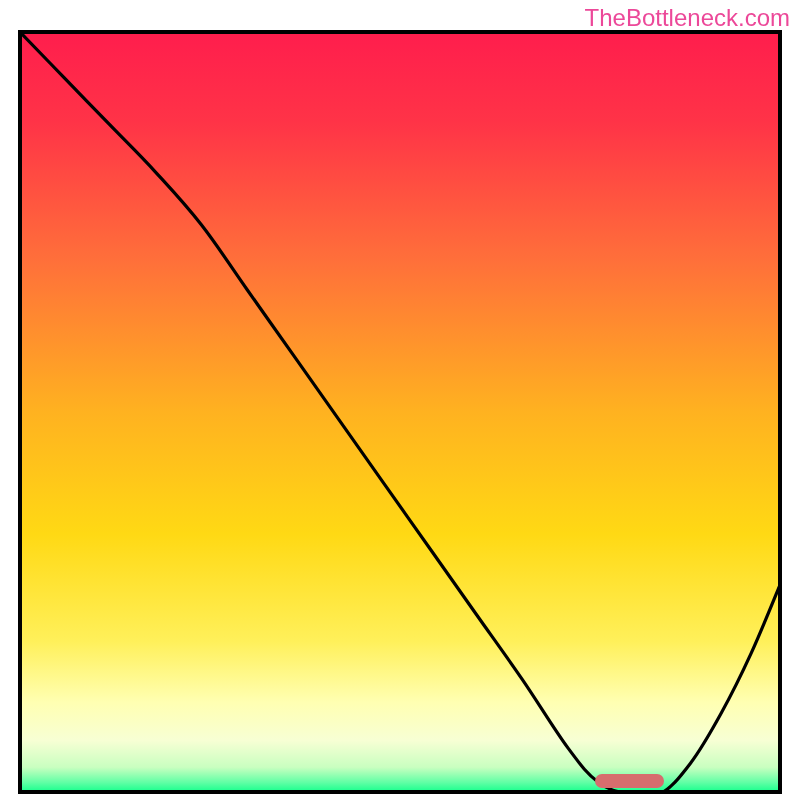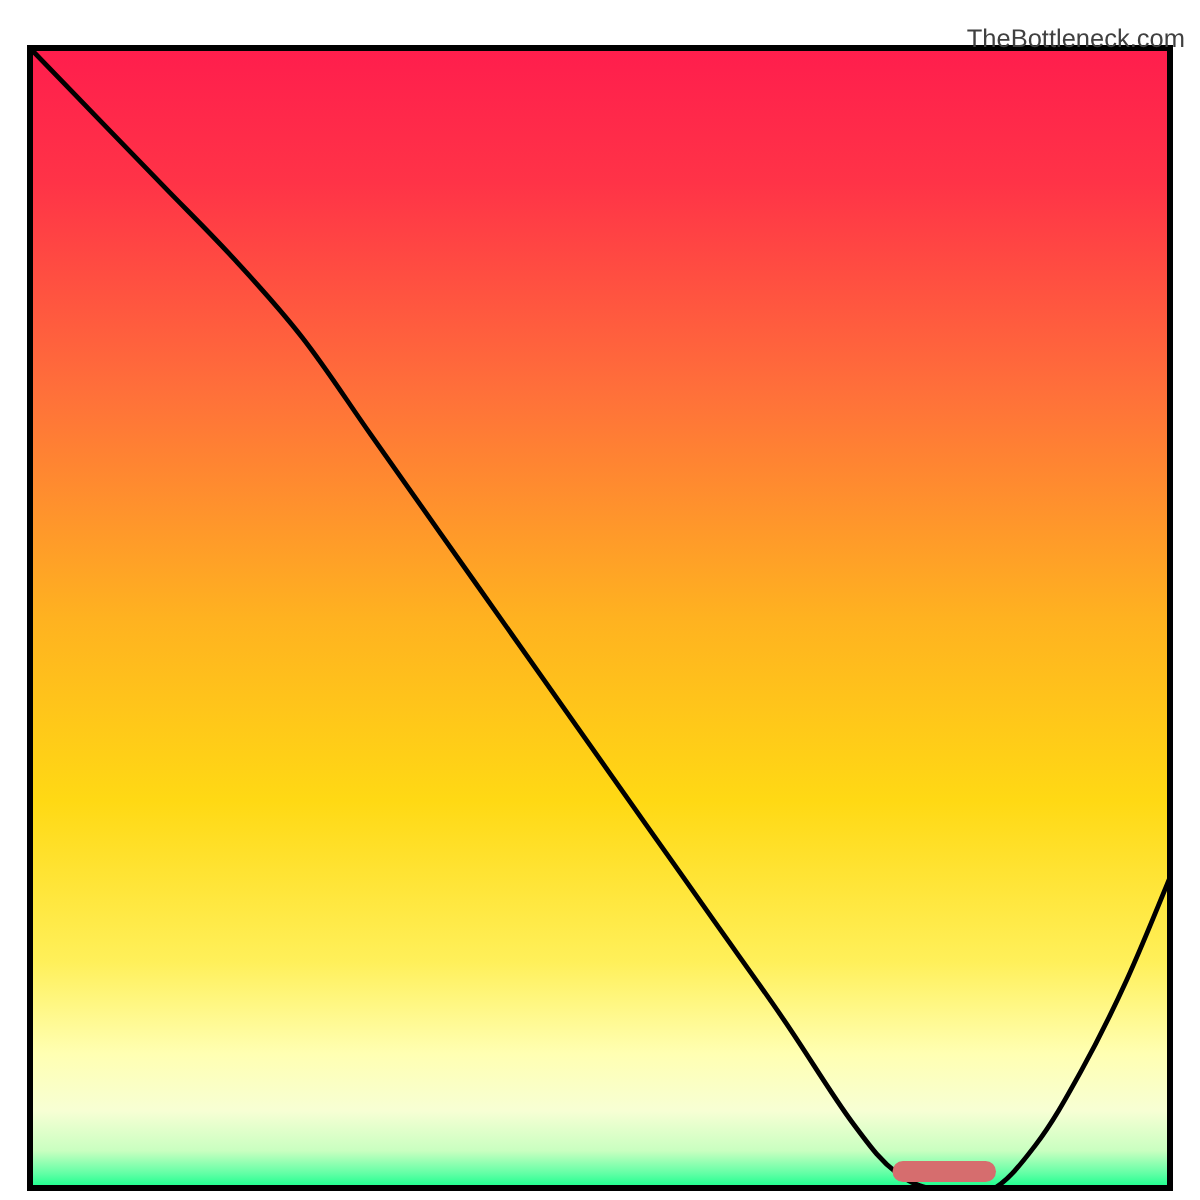--- a/index.html
+++ b/index.html
@@ -10,24 +10,24 @@
     background: #ffffff;
     font-family: Arial, Helvetica, sans-serif;
   }
   .chart-container {
     position: relative;
     width: 800px;
     height: 800px;
   }
   .watermark {
     position: absolute;
-    top: 16px;
+    top: 4px;
     right: 10px;
-    color: #404040;
-    font-size: 17px;
+    color: #ec4899;
+    font-size: 24px;
     font-weight: 500;
     z-index: 10;
   }
   .plot-area {
     position: absolute;
     left: 18px;
     top: 30px;
     width: 764px;
     height: 764px;
     box-sizing: border-box;

